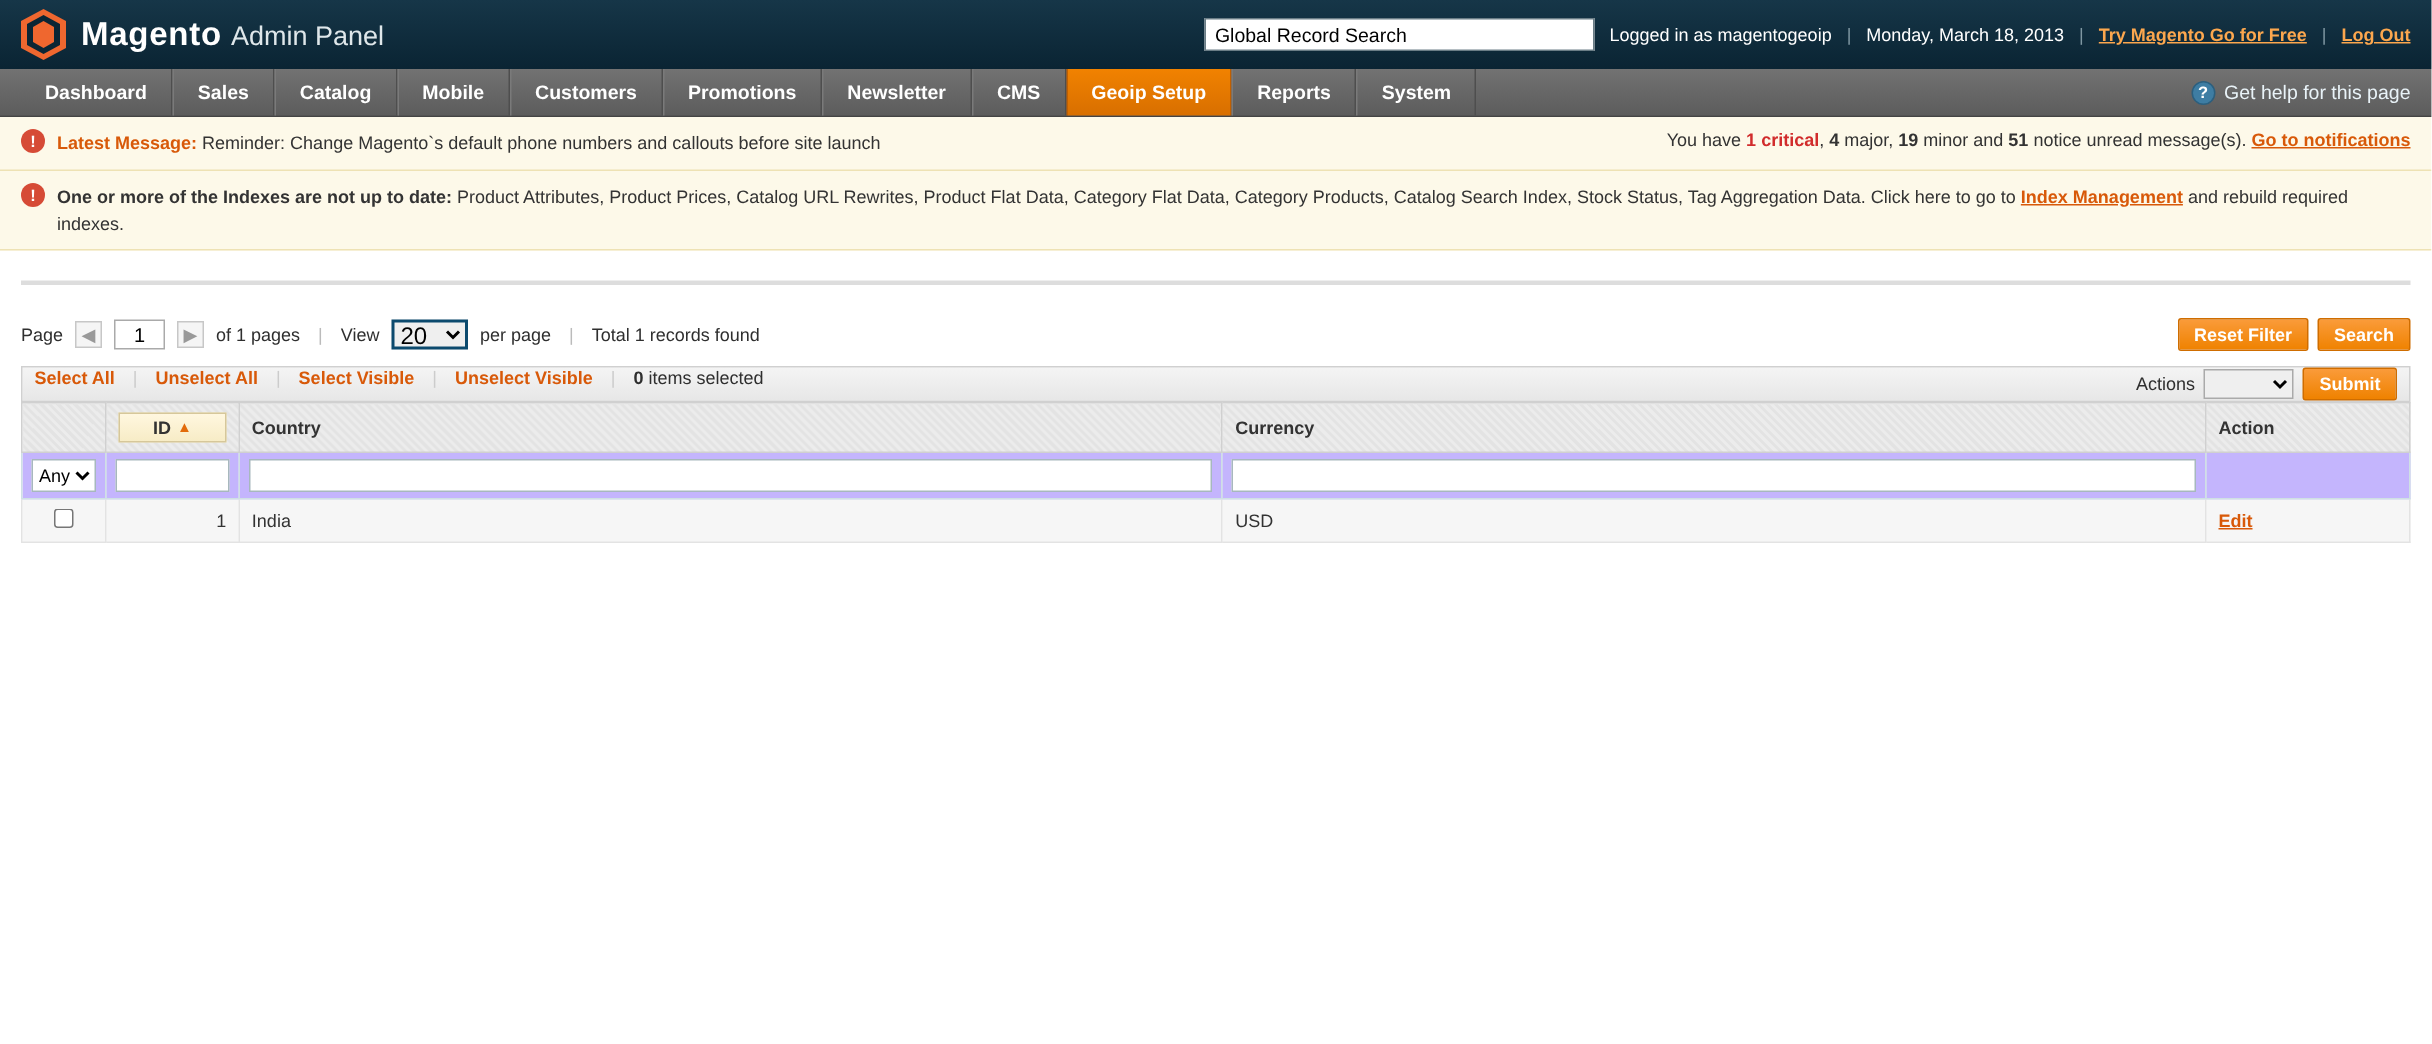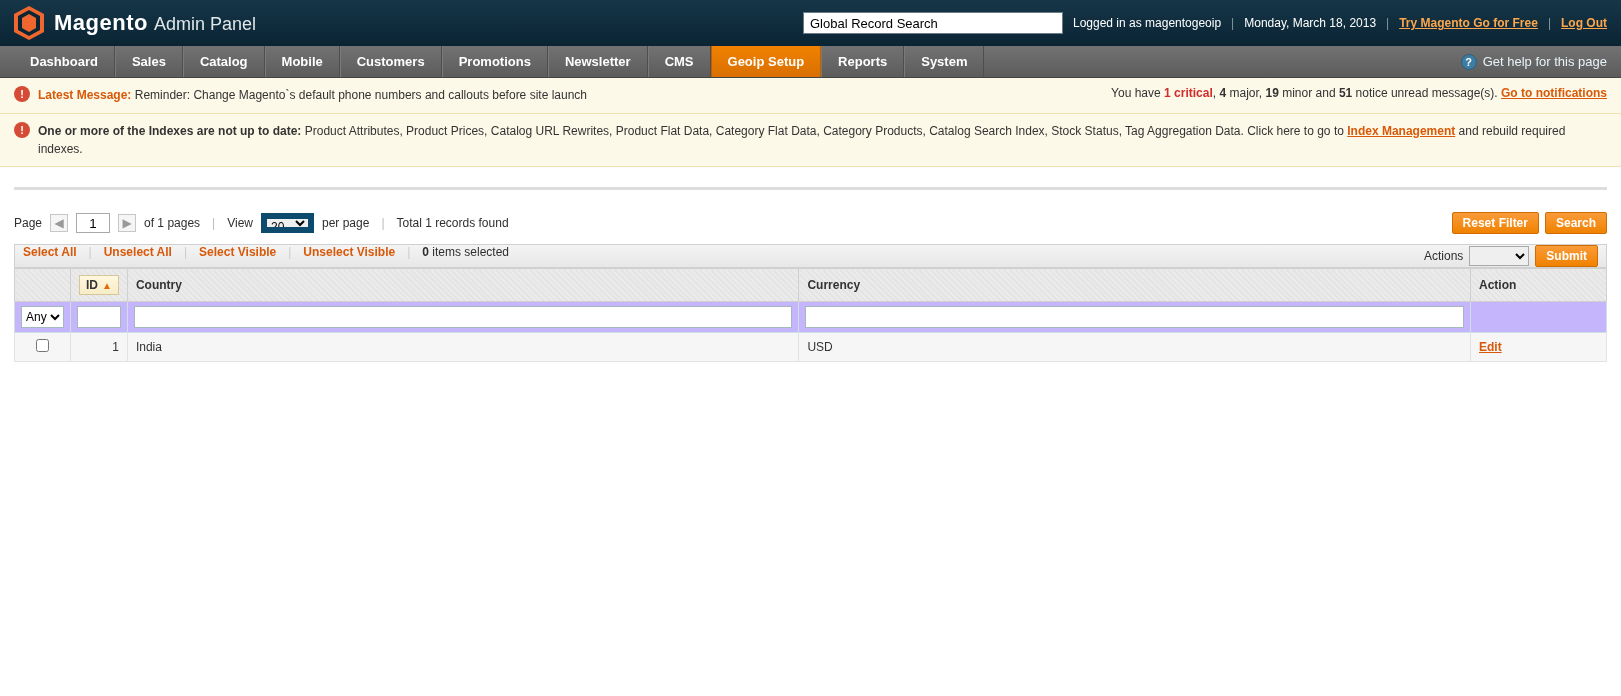--- a/index.html
+++ b/index.html
@@ -44,21 +44,21 @@
   .btn-orange { margin-left: auto; background: linear-gradient(#fa9b3a, #ef8200); border: 1px solid #cf6d00; color: #fff; font-weight: bold; padding: 4px 12px; font-size: 13px; display: inline-flex; align-items: center; gap: 6px; cursor: pointer; border-radius: 2px; }
   .btn-orange.small { padding: 3px 10px; font-size: 12px; }
   .plus-icon { width: 14px; height: 14px; border-radius: 50%; background: #fff; color: #ef8200; display: inline-flex; align-items: center; justify-content: center; font-weight: bold; font-size: 12px; line-height: 1; }
   .title-rule { height: 3px; background: #ddd; margin: 6px 0 18px; }
 
   
   .grid-controls { display: flex; align-items: center; gap: 9px; font-size: 12px; padding: 4px 0 10px; }
   .gc-left { display: flex; align-items: center; gap: 8px; flex-wrap: wrap; }
   .pager-btn { width: 18px; height: 18px; border: 1px solid #c7c7c7; background: #f5f5f5; display: inline-flex; align-items: center; justify-content: center; color: #999; cursor: pointer; }
   .page-input { width: 34px; height: 20px; text-align: center; border: 1px solid #aaa; }
-  .view-select { height: 20px; border: 6px solid #0c4a6e; font-size: 12px; }
+  .view-select { height: 20px; border: 2px solid #0c4a6e; font-size: 16px; }
   .pipe { color: #bbb; padding: 0 4px; }
   .grid-controls .right { margin-left: auto; display: flex; gap: 6px; }
 
   
   .massaction { background: linear-gradient(#f4f4f4, #e7e7e7); border: 1px solid #d0d0d0; padding: 0 8px; display: flex; gap: 6px; font-size: 12px; }
   .massaction a { color: #d85909; }
   .massaction .masep { color: #ccc; padding: 0 6px; }
   .massaction .right { margin-left: auto; display: flex; align-items: center; gap: 6px; }
   .actions-select { height: 20px; border: 1px solid #aaa; min-width: 60px; }
 
@@ -67,21 +67,21 @@
   table.grid th { background: repeating-linear-gradient(45deg,#ececec,#ececec 2px,#e3e3e3 2px,#e3e3e3 4px); border: 1px solid #d0d0d0; padding: 6px 8px; text-align: left; font-size: 12px; color: #333; font-weight: bold; }
   table.grid th.id-col { text-align: right; }
   table.grid tr.filter td { background: #c4b5fd; border: 1px solid #cfe0e4; padding: 4px 6px; }
   .filter-input { width: 100%; height: 22px; border: 1px solid #a7b8bd; background: #fff; padding: 2px 4px; }
   .filter-select { height: 22px; border: 1px solid #a7b8bd; background: #fff; font-size: 12px; }
   table.grid tr.data td { background: #f6f6f6; border: 1px solid #e3e3e3; padding: 6px 8px; font-size: 12px; color: #333; }
   .col-cb { width: 46px; text-align: center; }
   .col-id { width: 54px; text-align: right; }
   .col-action { width: 136px; }
   .sort-arrow { color: #e26b0a; font-size: 10px; padding-left: 4px; }
-  .id-th-inner { display: inline-flex; align-items: center; border: 1px solid #d6c79a; background: linear-gradient(#fff7df,#f7ecc6); padding: 2px 6px; }
+  .id-th-inner { display: inline-flex; align-items: center; border: 1px solid #d6c79a; background: linear-gradient(#fff7df,#f7ecc6); padding: 2px 22px; }
 
   .cb { width: 13px; height: 13px; }
 
 </style>
 </head>
 <body>
 
 <div class="header">
   <div class="logo">
     <span class="logo-icon">

